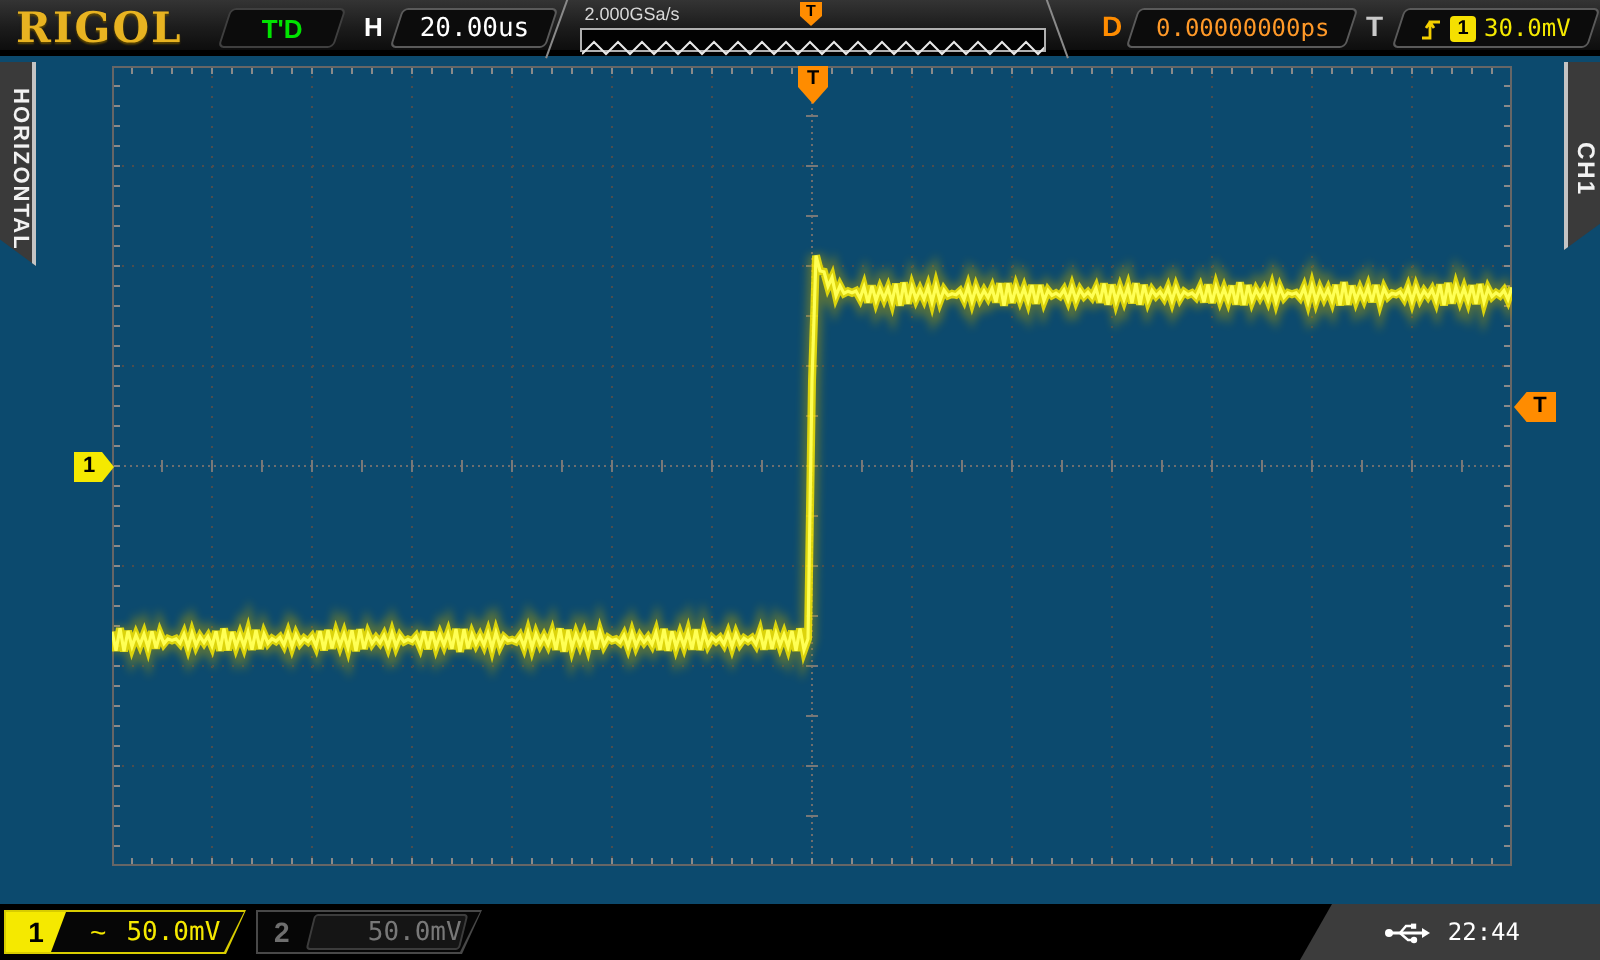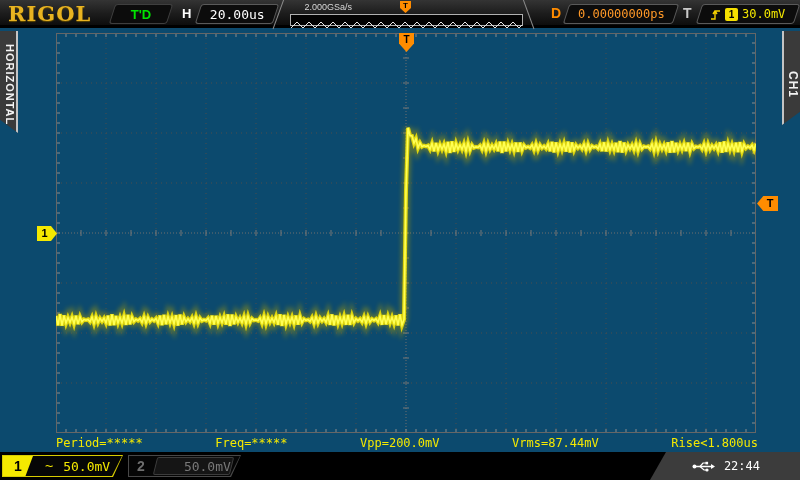--- a/index.html
+++ b/index.html
@@ -17,21 +17,21 @@
   .skew-badge { position:absolute; height:20px; transform:skewX(-18deg);
                 background:#0c0c0c; border:1px solid #5a5a5a;
                 border-radius:3px; display:flex; align-items:center; justify-content:center; }
   .skew-badge > .unskew { transform:skewX(18deg); display:flex; align-items:center; gap:4px; }
   .mono { font-family:"DejaVu Sans Mono", monospace; }
   #td-badge { left:112px; top:4px; width:58px; border-color:#3f3f3f; }
   #td-badge .unskew { color:#00e400; font-weight:bold; font-size:13px; }
   #h-label { position:absolute; left:182px; top:6px; color:#fff; font-weight:bold; font-size:13px; }
   #timebase-badge { left:198px; top:4px; width:78px; }
   #timebase-badge .unskew { color:#fff; font-size:13px; }
-  #acq-info { position:absolute; left:280px; top:2px; width:72px; text-align:right;
+  #acq-info { position:absolute; left:280px; top:2px; width:72px; text-align:center;
               color:#d8d8d8; font-size:9px; line-height:11px; }
   .diag { position:absolute; top:-2px; width:1px; height:32px; background:#8a8a8a; }
   #diag-left  { left:278px; transform:rotate(20deg); }
   #diag-right { left:528px; transform:rotate(-20deg); }
   #memory-bar { position:absolute; left:290px; top:14px; width:233px; height:12px;
                 background:#020202; border:1px solid #b0b0b0; }
   #mem-trig-marker { position:absolute; left:400px; top:1px; width:11px; height:12px;
                      background:#ff8c00;
                      clip-path:polygon(0 0,100% 0,100% 58%,50% 100%,0 58%);
                      color:#000; font-size:8px; font-weight:bold; text-align:center; line-height:9px; }
@@ -454,27 +454,20 @@
         <path d="M0,282.9L2,292.3L4,281.1L6,292.6L8,282.5L10,290.3L12,284.6L14,289.3L16,284.1L18,290.7L20,282.7L22,291.1L24,283.9L26,288.8L28,286.4L30,287.2L32,286.4L34,288.7L36,284.1L38,290.5L40,283.6L42,289.6L44,285.3L46,288.3L48,285.2L50,289.9L52,282.7L54,292.4L56,281.3L58,292.1L60,283.0L62,290.0L64,284.4L66,290.0L68,283.1L70,291.8L72,282.0L74,291.3L76,284.0L78,288.6L80,286.3L82,287.6L84,285.7L86,289.4L88,283.8L90,290.2L92,284.4L94,288.6L96,286.2L98,287.8L100,285.4L102,290.0L104,282.6L106,292.1L108,282.0L110,291.2L112,283.8L114,289.7L116,284.1L118,290.8L120,282.2L122,292.5L124,281.7L126,291.4L128,284.1L130,288.7L132,285.9L134,288.4L136,284.7L138,290.1L140,283.6L142,290.0L144,285.1L146,287.8L148,286.7L150,287.6L152,285.3L154,290.1L156,282.8L158,291.5L160,282.9L162,290.2L164,284.5L166,289.4L168,283.8L170,291.4L172,281.5L174,292.9L176,281.6L178,291.2L180,284.2L182,289.0L184,285.1L186,289.5L188,283.6L190,290.9L192,283.3L194,289.7L196,285.6L198,287.4L200,286.9L202,287.8L204,285.0L206,290.2L208,283.2L210,290.7L212,284.1L214,289.1L216,285.2L218,289.3L220,283.6L222,291.8L224,281.3L226,292.8L228,282.0L230,290.8L232,284.2L234,289.4L236,284.2L238,290.6L240,282.6L242,291.5L244,283.2L246,289.5L248,285.9L250,287.3L252,286.6L254,288.3L256,284.6L258,290.3L260,283.6L262,289.8L264,285.2L266,288.2L268,285.7L270,289.2L272,283.4L274,291.9L276,281.5L278,292.3L280,282.7L282,290.3L284,284.3L286,289.9L288,283.3L290,291.7L292,281.8L294,291.9L296,283.2L298,289.4L300,285.8L302,287.7L304,285.9L306,289.1L308,284.0L310,290.3L312,284.1L314,288.9L316,286.1L318,287.5L320,286.0L322,289.2L324,283.3L326,291.7L328,282.1L330,291.4L332,283.6L334,289.7L336,284.3L338,290.4L340,282.5L342,292.4L344,281.3L346,292.0L348,286.4L350,157.4L352,94.8L354,102.5L356,102.9L358,110.2L360,105.8L362,114.8L364,109.9L366,113.7L368,112.6L370,113.4L372,112.5L374,116.2L376,110.4L378,118.3L380,109.9L382,117.3L384,111.5L386,116.2L388,111.3L390,117.8L392,108.9L394,119.8L396,108.3L398,118.8L400,110.5L402,116.4L404,112.0L406,116.4L408,110.7L410,118.0L412,109.9L414,117.3L416,112.0L418,114.8L420,113.9L422,114.4L424,112.6L426,116.6L428,110.5L430,117.6L432,111.0L434,116.2L436,112.4L438,115.8L440,111.3L442,118.1L444,108.7L446,119.8L448,108.6L450,118.3L452,110.8L454,116.6L456,111.3L458,117.5L460,109.6L462,118.8L464,109.6L466,117.3L468,112.2L470,114.7L472,113.6L474,115.0L476,112.0L478,117.0L480,110.7L482,116.9L484,112.0L486,115.1L488,113.1L490,115.5L492,111.2L494,118.2L496,108.8L498,119.3L500,109.4L502,117.6L504,111.2L506,116.8L508,110.6L510,118.5L512,108.7L514,119.3L516,109.5L518,117.2L520,112.2L522,115.0L524,112.9L526,115.9L528,111.2L530,117.3L532,110.9L534,116.2L536,112.9L538,114.4L540,113.5L542,115.5L544,111.1L546,118.1L548,109.3L550,118.4L552,110.4L554,116.8L556,111.5L558,117.0L560,109.9L562,119.2L564,108.2L566,119.5L568,109.6L570,117.1L572,112.0L574,115.6L576,111.9L578,116.9L580,110.4L582,117.7L584,111.1L586,115.7L588,113.4L590,114.1L592,113.4L594,115.7L596,111.0L598,117.9L600,110.0L602,117.4L604,111.5L606,116.0L608,111.8L610,117.2L612,109.5L614,119.6L616,108.1L618,119.3L620,109.9L622,116.9L624,111.7L626,116.4L628,110.8L630,118.0L632,109.6L634,117.9L636,111.3L638,115.4L640,113.6L642,114.2L644,113.0L646,116.1L648,110.9L650,117.5L652,110.9L654,116.3L656,112.5L658,115.3L660,112.0L662,117.3L664,109.3L666,119.6L668,108.5L670,118.7L672,110.4L674,116.8L676,111.3L678,117.3L680,109.7L682,119.0L684,109.1L686,118.0L688,111.4L690,115.3L692,113.4L694,114.8L696,112.3L698,116.7L700,110.7" fill="none" stroke="#b0a000" stroke-width="8" opacity="0.45" filter="url(#glow)"></path>
         <path d="M0,282.9L2,292.3L4,281.1L6,292.6L8,282.5L10,290.3L12,284.6L14,289.3L16,284.1L18,290.7L20,282.7L22,291.1L24,283.9L26,288.8L28,286.4L30,287.2L32,286.4L34,288.7L36,284.1L38,290.5L40,283.6L42,289.6L44,285.3L46,288.3L48,285.2L50,289.9L52,282.7L54,292.4L56,281.3L58,292.1L60,283.0L62,290.0L64,284.4L66,290.0L68,283.1L70,291.8L72,282.0L74,291.3L76,284.0L78,288.6L80,286.3L82,287.6L84,285.7L86,289.4L88,283.8L90,290.2L92,284.4L94,288.6L96,286.2L98,287.8L100,285.4L102,290.0L104,282.6L106,292.1L108,282.0L110,291.2L112,283.8L114,289.7L116,284.1L118,290.8L120,282.2L122,292.5L124,281.7L126,291.4L128,284.1L130,288.7L132,285.9L134,288.4L136,284.7L138,290.1L140,283.6L142,290.0L144,285.1L146,287.8L148,286.7L150,287.6L152,285.3L154,290.1L156,282.8L158,291.5L160,282.9L162,290.2L164,284.5L166,289.4L168,283.8L170,291.4L172,281.5L174,292.9L176,281.6L178,291.2L180,284.2L182,289.0L184,285.1L186,289.5L188,283.6L190,290.9L192,283.3L194,289.7L196,285.6L198,287.4L200,286.9L202,287.8L204,285.0L206,290.2L208,283.2L210,290.7L212,284.1L214,289.1L216,285.2L218,289.3L220,283.6L222,291.8L224,281.3L226,292.8L228,282.0L230,290.8L232,284.2L234,289.4L236,284.2L238,290.6L240,282.6L242,291.5L244,283.2L246,289.5L248,285.9L250,287.3L252,286.6L254,288.3L256,284.6L258,290.3L260,283.6L262,289.8L264,285.2L266,288.2L268,285.7L270,289.2L272,283.4L274,291.9L276,281.5L278,292.3L280,282.7L282,290.3L284,284.3L286,289.9L288,283.3L290,291.7L292,281.8L294,291.9L296,283.2L298,289.4L300,285.8L302,287.7L304,285.9L306,289.1L308,284.0L310,290.3L312,284.1L314,288.9L316,286.1L318,287.5L320,286.0L322,289.2L324,283.3L326,291.7L328,282.1L330,291.4L332,283.6L334,289.7L336,284.3L338,290.4L340,282.5L342,292.4L344,281.3L346,292.0L348,286.4L350,157.4L352,94.8L354,102.5L356,102.9L358,110.2L360,105.8L362,114.8L364,109.9L366,113.7L368,112.6L370,113.4L372,112.5L374,116.2L376,110.4L378,118.3L380,109.9L382,117.3L384,111.5L386,116.2L388,111.3L390,117.8L392,108.9L394,119.8L396,108.3L398,118.8L400,110.5L402,116.4L404,112.0L406,116.4L408,110.7L410,118.0L412,109.9L414,117.3L416,112.0L418,114.8L420,113.9L422,114.4L424,112.6L426,116.6L428,110.5L430,117.6L432,111.0L434,116.2L436,112.4L438,115.8L440,111.3L442,118.1L444,108.7L446,119.8L448,108.6L450,118.3L452,110.8L454,116.6L456,111.3L458,117.5L460,109.6L462,118.8L464,109.6L466,117.3L468,112.2L470,114.7L472,113.6L474,115.0L476,112.0L478,117.0L480,110.7L482,116.9L484,112.0L486,115.1L488,113.1L490,115.5L492,111.2L494,118.2L496,108.8L498,119.3L500,109.4L502,117.6L504,111.2L506,116.8L508,110.6L510,118.5L512,108.7L514,119.3L516,109.5L518,117.2L520,112.2L522,115.0L524,112.9L526,115.9L528,111.2L530,117.3L532,110.9L534,116.2L536,112.9L538,114.4L540,113.5L542,115.5L544,111.1L546,118.1L548,109.3L550,118.4L552,110.4L554,116.8L556,111.5L558,117.0L560,109.9L562,119.2L564,108.2L566,119.5L568,109.6L570,117.1L572,112.0L574,115.6L576,111.9L578,116.9L580,110.4L582,117.7L584,111.1L586,115.7L588,113.4L590,114.1L592,113.4L594,115.7L596,111.0L598,117.9L600,110.0L602,117.4L604,111.5L606,116.0L608,111.8L610,117.2L612,109.5L614,119.6L616,108.1L618,119.3L620,109.9L622,116.9L624,111.7L626,116.4L628,110.8L630,118.0L632,109.6L634,117.9L636,111.3L638,115.4L640,113.6L642,114.2L644,113.0L646,116.1L648,110.9L650,117.5L652,110.9L654,116.3L656,112.5L658,115.3L660,112.0L662,117.3L664,109.3L666,119.6L668,108.5L670,118.7L672,110.4L674,116.8L676,111.3L678,117.3L680,109.7L682,119.0L684,109.1L686,118.0L688,111.4L690,115.3L692,113.4L694,114.8L696,112.3L698,116.7L700,110.7" fill="none" stroke="#ffee00" stroke-width="4" opacity="0.8"></path>
         <path d="M0,282.9L2,292.3L4,281.1L6,292.6L8,282.5L10,290.3L12,284.6L14,289.3L16,284.1L18,290.7L20,282.7L22,291.1L24,283.9L26,288.8L28,286.4L30,287.2L32,286.4L34,288.7L36,284.1L38,290.5L40,283.6L42,289.6L44,285.3L46,288.3L48,285.2L50,289.9L52,282.7L54,292.4L56,281.3L58,292.1L60,283.0L62,290.0L64,284.4L66,290.0L68,283.1L70,291.8L72,282.0L74,291.3L76,284.0L78,288.6L80,286.3L82,287.6L84,285.7L86,289.4L88,283.8L90,290.2L92,284.4L94,288.6L96,286.2L98,287.8L100,285.4L102,290.0L104,282.6L106,292.1L108,282.0L110,291.2L112,283.8L114,289.7L116,284.1L118,290.8L120,282.2L122,292.5L124,281.7L126,291.4L128,284.1L130,288.7L132,285.9L134,288.4L136,284.7L138,290.1L140,283.6L142,290.0L144,285.1L146,287.8L148,286.7L150,287.6L152,285.3L154,290.1L156,282.8L158,291.5L160,282.9L162,290.2L164,284.5L166,289.4L168,283.8L170,291.4L172,281.5L174,292.9L176,281.6L178,291.2L180,284.2L182,289.0L184,285.1L186,289.5L188,283.6L190,290.9L192,283.3L194,289.7L196,285.6L198,287.4L200,286.9L202,287.8L204,285.0L206,290.2L208,283.2L210,290.7L212,284.1L214,289.1L216,285.2L218,289.3L220,283.6L222,291.8L224,281.3L226,292.8L228,282.0L230,290.8L232,284.2L234,289.4L236,284.2L238,290.6L240,282.6L242,291.5L244,283.2L246,289.5L248,285.9L250,287.3L252,286.6L254,288.3L256,284.6L258,290.3L260,283.6L262,289.8L264,285.2L266,288.2L268,285.7L270,289.2L272,283.4L274,291.9L276,281.5L278,292.3L280,282.7L282,290.3L284,284.3L286,289.9L288,283.3L290,291.7L292,281.8L294,291.9L296,283.2L298,289.4L300,285.8L302,287.7L304,285.9L306,289.1L308,284.0L310,290.3L312,284.1L314,288.9L316,286.1L318,287.5L320,286.0L322,289.2L324,283.3L326,291.7L328,282.1L330,291.4L332,283.6L334,289.7L336,284.3L338,290.4L340,282.5L342,292.4L344,281.3L346,292.0L348,286.4L350,157.4L352,94.8L354,102.5L356,102.9L358,110.2L360,105.8L362,114.8L364,109.9L366,113.7L368,112.6L370,113.4L372,112.5L374,116.2L376,110.4L378,118.3L380,109.9L382,117.3L384,111.5L386,116.2L388,111.3L390,117.8L392,108.9L394,119.8L396,108.3L398,118.8L400,110.5L402,116.4L404,112.0L406,116.4L408,110.7L410,118.0L412,109.9L414,117.3L416,112.0L418,114.8L420,113.9L422,114.4L424,112.6L426,116.6L428,110.5L430,117.6L432,111.0L434,116.2L436,112.4L438,115.8L440,111.3L442,118.1L444,108.7L446,119.8L448,108.6L450,118.3L452,110.8L454,116.6L456,111.3L458,117.5L460,109.6L462,118.8L464,109.6L466,117.3L468,112.2L470,114.7L472,113.6L474,115.0L476,112.0L478,117.0L480,110.7L482,116.9L484,112.0L486,115.1L488,113.1L490,115.5L492,111.2L494,118.2L496,108.8L498,119.3L500,109.4L502,117.6L504,111.2L506,116.8L508,110.6L510,118.5L512,108.7L514,119.3L516,109.5L518,117.2L520,112.2L522,115.0L524,112.9L526,115.9L528,111.2L530,117.3L532,110.9L534,116.2L536,112.9L538,114.4L540,113.5L542,115.5L544,111.1L546,118.1L548,109.3L550,118.4L552,110.4L554,116.8L556,111.5L558,117.0L560,109.9L562,119.2L564,108.2L566,119.5L568,109.6L570,117.1L572,112.0L574,115.6L576,111.9L578,116.9L580,110.4L582,117.7L584,111.1L586,115.7L588,113.4L590,114.1L592,113.4L594,115.7L596,111.0L598,117.9L600,110.0L602,117.4L604,111.5L606,116.0L608,111.8L610,117.2L612,109.5L614,119.6L616,108.1L618,119.3L620,109.9L622,116.9L624,111.7L626,116.4L628,110.8L630,118.0L632,109.6L634,117.9L636,111.3L638,115.4L640,113.6L642,114.2L644,113.0L646,116.1L648,110.9L650,117.5L652,110.9L654,116.3L656,112.5L658,115.3L660,112.0L662,117.3L664,109.3L666,119.6L668,108.5L670,118.7L672,110.4L674,116.8L676,111.3L678,117.3L680,109.7L682,119.0L684,109.1L686,118.0L688,111.4L690,115.3L692,113.4L694,114.8L696,112.3L698,116.7L700,110.7" fill="none" stroke="#ffff55" stroke-width="1.6"></path>
       </svg>
   </div>
 
   <div class="marker" id="ch1-marker">1</div>
   <div class="marker" id="trig-level-marker">T</div>
   <div class="marker" id="trig-pos-marker">T</div>
 
-  <div id="measure-row">
-    <span>Period=*****</span>
-    <span>Freq=*****</span>
-    <span>Vpp=200.0mV</span>
-    <span>Vrms=87.44mV</span>
-    <span>Rise&lt;1.800us</span>
-  </div>
 
   <div id="bottom-bar">
     <div class="ch-badge" id="ch1-badge">
       <div class="ch-outer"></div>
       <div class="ch-inner">
         <div id="ch1-num">1</div>
         <span class="coupling">~</span>
         <span class="scale">50.0mV</span>
       </div>
     </div>

